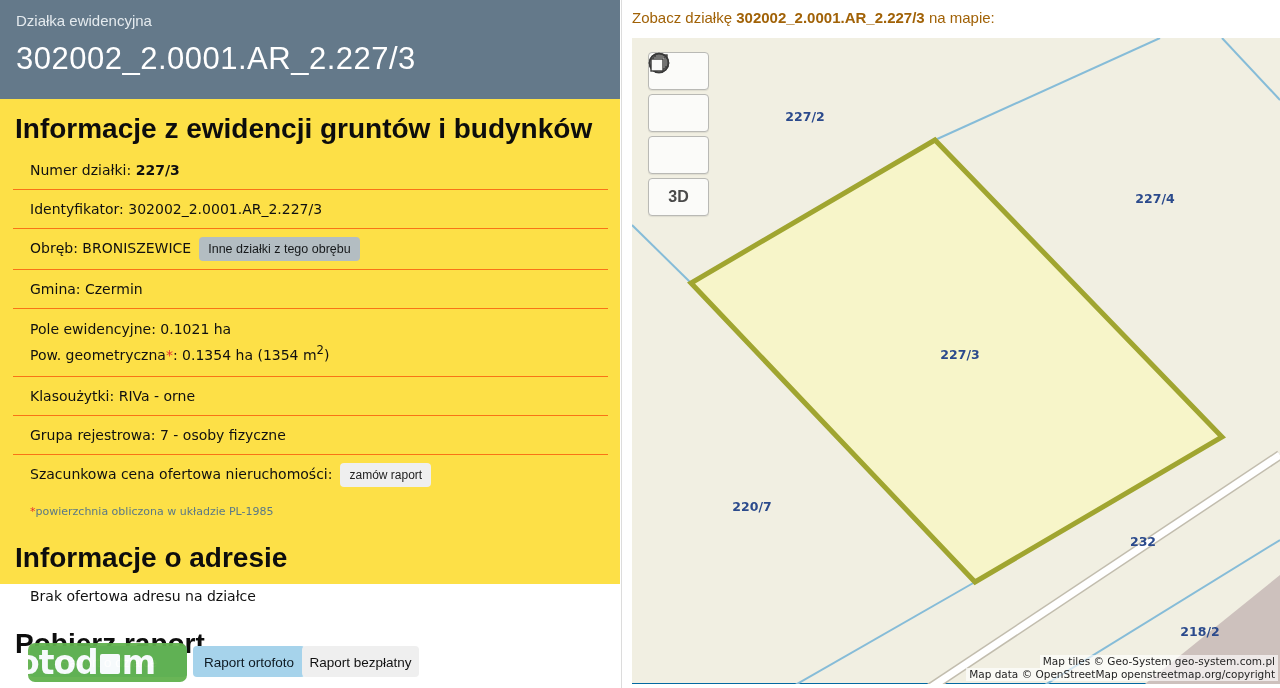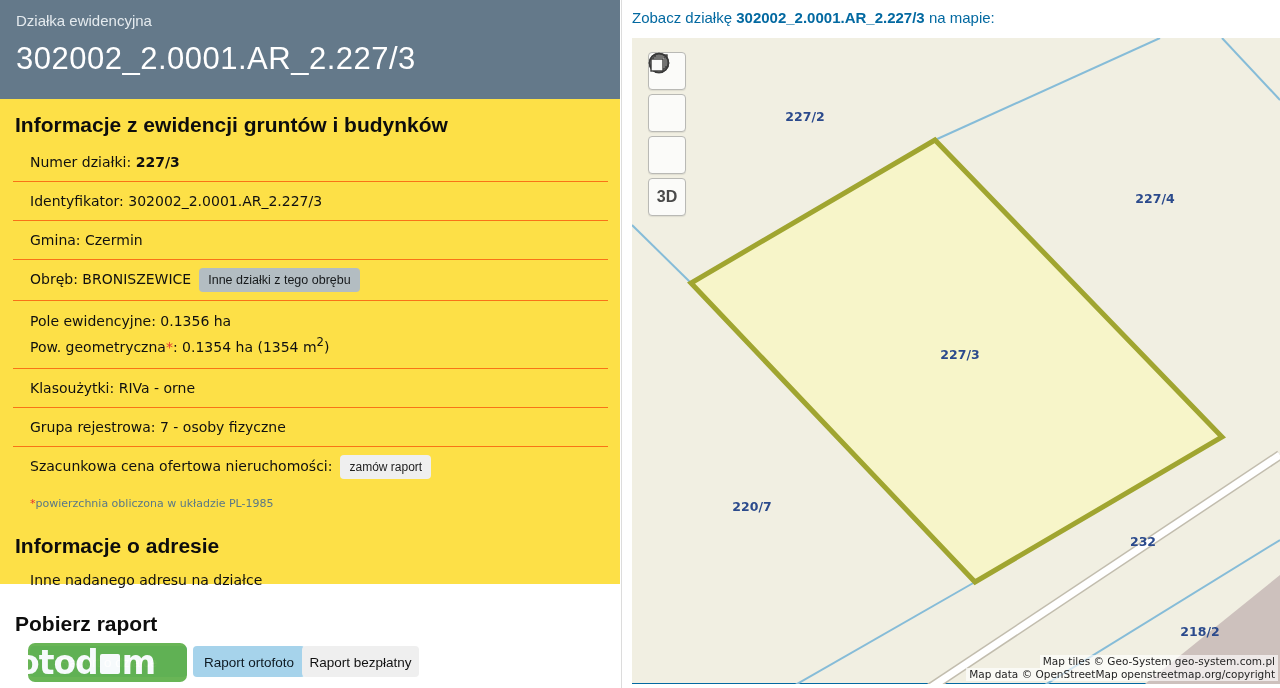--- a/index.html
+++ b/index.html
@@ -22,21 +22,21 @@
   body{
     width:1280px;height:688px;overflow:hidden;background:#fff;position:relative;
     font-family:"DejaVu Sans",sans-serif;color:#101010;
   }
   
   .left-panel{position:absolute;left:0;top:0;width:620px;height:584px;background:#fde047;}
   .v-divider{position:absolute;left:621px;top:0;width:1px;height:688px;background:#dcdcdc;}
   .panel-header{height:99px;background:var(--header-bg);padding:12px 0 0 16px;}
   .header-sub{font-family:"Liberation Sans",sans-serif;font-size:15px;color:#e4eaee;}
   .header-title{font-family:"Liberation Sans",sans-serif;font-size:31px;color:#fff;margin-top:12px;letter-spacing:.5px;}
-  h2{font-family:"Liberation Sans",sans-serif;font-size:21px;font-weight:bold;color:#0d0d0d;margin:14px 0 6px 15px;}
+  h2{font-family:"Liberation Sans",sans-serif;font-size:28px;font-weight:bold;color:#0d0d0d;margin:14px 0 6px 15px;}
   h2.spaced{margin-top:24px;}
   .rows{margin:2px 12px 0 13px;}
   .row{padding:10px 0 10px 17px;border-bottom:1px solid #f97316;font-size:14px;line-height:18px;}
   .row.tall{padding:8px 0 8px 17px;}
   .row.nodiv{border-bottom:none;}
   .row .bold{font-weight:bold;}
   .row .two-line{line-height:21px;}
   .ast{color:#e53030;}
   .chip{display:inline-block;background:var(--btn-obreb);border-radius:4px;padding:5px 9px;font-size:12.5px;color:#16191b;margin-left:8px;cursor:pointer;}
   .chip.light{background:var(--btn-gray);font-size:12px;color:#222;}
@@ -46,25 +46,25 @@
   .rbtn{position:absolute;top:3px;height:31px;border-radius:4px;font-size:13.5px;line-height:31px;text-align:center;cursor:pointer;}
   .btn-primary{left:30px;width:157px;background:var(--btn-primary);color:#fff;}
   .btn-ortofoto{left:193px;width:112px;background:var(--btn-ortofoto);color:#0e1a22;}
   .btn-free{left:302px;width:117px;background:var(--btn-gray);color:#111;}
   .logo{position:absolute;left:28px;top:0;width:159px;height:39px;background:var(--logo-green);border-radius:7px;opacity:.95;
         overflow:hidden;display:flex;align-items:center;color:#fff;font-weight:bold;font-size:33px;letter-spacing:-1px;padding-left:0;}
   .logo .txt{margin-left:-11px;white-space:nowrap;}
   .logo .sq{display:inline-block;width:20px;height:20px;background:#fff;border-radius:2px;margin:0 2px;vertical-align:baseline;}
   
   .right-panel{position:absolute;left:622px;top:0;width:658px;height:688px;background:#fff;}
-  .map-title{margin:9px 0 0 10px;font-family:"Liberation Sans",sans-serif;font-size:15px;color:#0369a1;}
+  .map-title{margin:9px 0 0 10px;font-family:"Liberation Sans",sans-serif;font-size:15px;color:#a16207;}
   .map{position:absolute;left:10px;top:38px;width:648px;height:646px;background:var(--map-bg);border-bottom:1px solid #0369a1;cursor:grab;}
   .map svg{position:absolute;left:0;top:0;}
   .map-controls{position:absolute;left:16px;top:14px;z-index:5;}
-  .ctrl{width:38px;height:38px;background:#fbfbf9;border:1px solid #b9b9b5;border-radius:4px;margin-bottom:4px;
+  .ctrl{width:61px;height:38px;background:#fbfbf9;border:1px solid #b9b9b5;border-radius:4px;margin-bottom:4px;
         display:flex;align-items:center;justify-content:center;color:#3a3a3a;box-shadow:0 1px 1px rgba(0,0,0,.08);cursor:pointer;}
   .ctrl-3d{font-family:"Liberation Sans",sans-serif;font-weight:bold;font-size:16px;color:#4a4a4a;}
   .map-label{position:absolute;transform:translate(-50%,-50%);font-weight:bold;font-size:12.5px;color:var(--label-blue);white-space:nowrap;z-index:3;}
   .attribution{position:absolute;right:2px;bottom:2px;text-align:right;font-size:10.5px;line-height:13px;color:#1f1f1f;z-index:4;}
   .attribution span{background:rgba(255,255,255,.65);padding:0 3px;display:inline-block;}
 </style>
 </head>
 <body>
 
 <div class="left-panel">
@@ -72,39 +72,39 @@
   <div class="panel-header">
     <div class="header-sub">Działka ewidencyjna</div>
     <div class="header-title">302002_2.0001.AR_2.227/3</div>
   </div>
 
   <h2>Informacje z ewidencji gruntów i budynków</h2>
 
   <div class="rows">
     <div class="row"><span>Numer działki: </span><span class="bold">227/3</span></div>
     <div class="row">Identyfikator: 302002_2.0001.AR_2.227/3</div>
-    <div class="row">Gmina: Czermin</div>
     <div class="row tall">
       <span>Obręb: BRONISZEWICE</span><button class="chip" style="border:none">Inne działki z tego obrębu</button>
     </div>
+    <div class="row">Gmina: Czermin</div>
     <div class="row">
-      <div class="two-line">Pole ewidencyjne: 0.1356 ha</div>
+      <div class="two-line">Pole ewidencyjne: 0.1021 ha</div>
       <div class="two-line"><span>Pow. geometryczna</span><span class="ast">*</span><span>: 0.1354 ha (1354 m</span><sup>2</sup><span>)</span></div>
     </div>
     <div class="row">Klasoużytki: RIVa - orne</div>
     <div class="row">Grupa rejestrowa: 7 - osoby fizyczne</div>
     <div class="row nodiv tall">
       <span>Szacunkowa cena ofertowa nieruchomości:</span><button class="chip light" style="border:none">zamów raport</button>
     </div>
   </div>
 
   <div class="footnote"><span class="ast">*</span><span>powierzchnia obliczona w układzie PL-1985</span></div>
 
   <h2 class="spaced">Informacje o adresie</h2>
-  <div class="plain-text">Inne nadanego adresu na działce</div>
+  <div class="plain-text">Brak ofertowa adresu na działce</div>
 
   <h2 class="spaced">Pobierz raport</h2>
 
   <div class="report-buttons">
     <button class="rbtn btn-primary" style="border:none">Raport o działce</button>
     <button class="rbtn btn-ortofoto" style="border:none">Raport ortofoto</button>
     <button class="rbtn btn-free" style="border:none">Raport bezpłatny</button>
     <div class="logo">
       <span class="txt"><span>otod</span><span class="sq"></span><span>m</span></span>
     </div>

